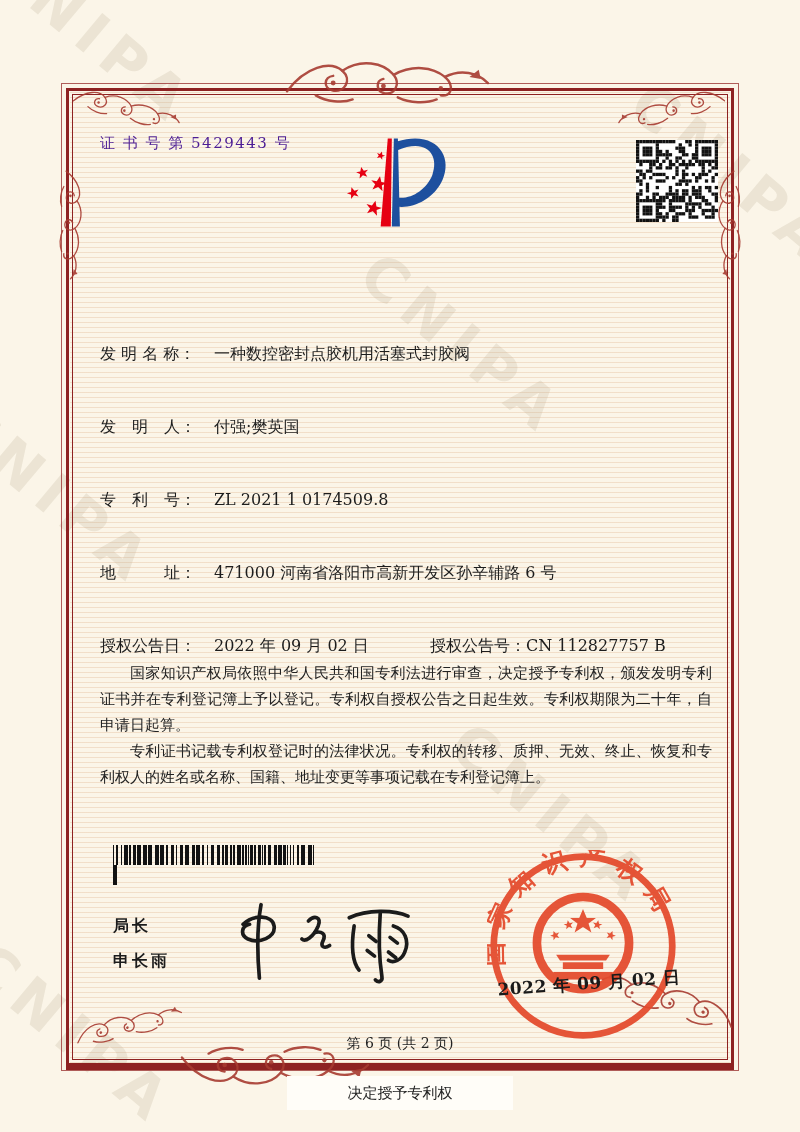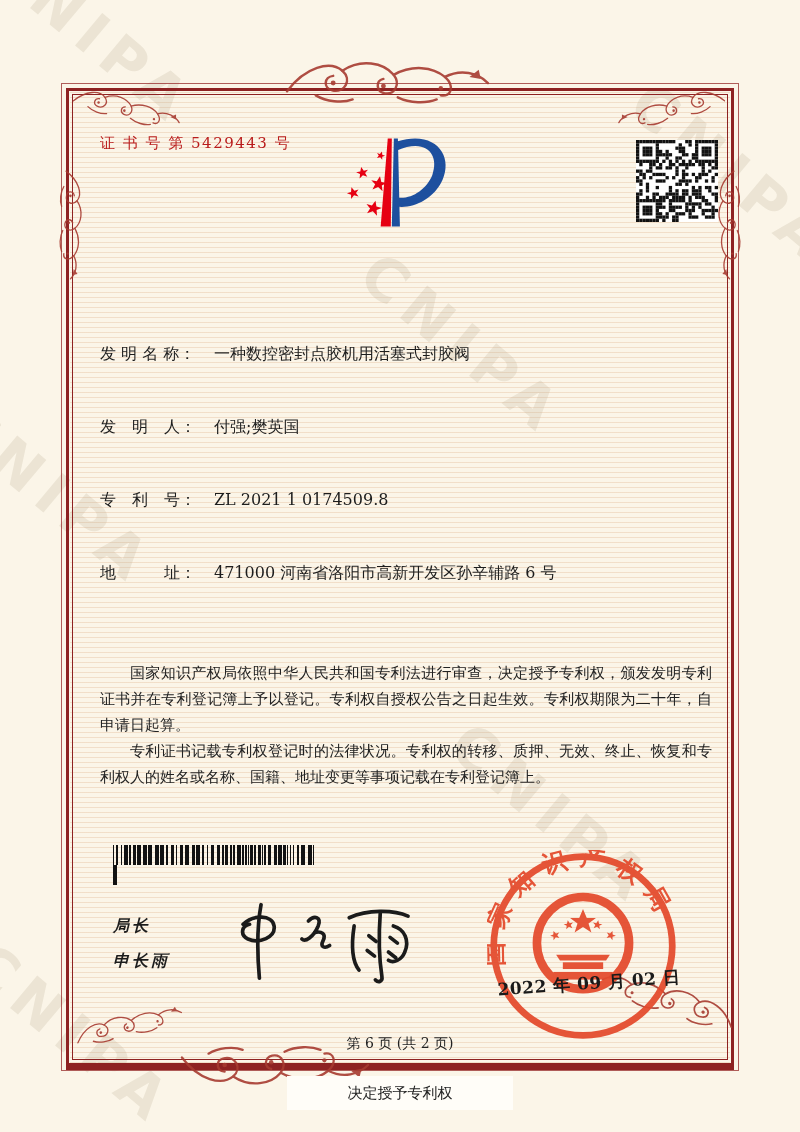--- a/index.html
+++ b/index.html
@@ -17,21 +17,21 @@
 
   
   .wm{position:absolute;font-family:"DejaVu Sans","Liberation Sans",sans-serif;
       font-size:58px;font-weight:bold;letter-spacing:10px;color:rgba(182,168,140,.22);
       transform:rotate(40deg);white-space:nowrap;pointer-events:none;}
 
   
   .orn{position:absolute;color:#a73b31;opacity:.9;}
 
   
-  .cert-no{position:absolute;left:100px;top:134px;font-size:15px;letter-spacing:1.5px;color:#b91c1c;}
+  .cert-no{position:absolute;left:100px;top:134px;font-size:15px;letter-spacing:1.5px;color:#4c1d95;}
   .logo{position:absolute;left:330px;top:124px;width:152px;height:116px;}
   .qr{position:absolute;left:636px;top:140px;width:82px;height:82px;background:#fff;}
   .title{position:absolute;left:0;top:236px;width:100%;text-align:center;
          font-size:34px;font-weight:bold;letter-spacing:14px;color:#151515;}
 
   
   .fields{position:absolute;left:100px;top:344px;width:610px;font-size:16px;color:#1d1d1d;}
   .frow{height:32px;margin-bottom:41px;white-space:nowrap;}
   .flabel{display:inline-block;width:114px;}
   .fpair2{margin-left:56px;}
@@ -41,21 +41,21 @@
          line-height:26px;text-align:justify;color:#222;}
   .paras p{margin:0;text-indent:2em;}
 
   
   .barcode{position:absolute;left:113px;top:845px;width:208px;height:20px;font-size:0;}
   .barcode span{display:inline-block;height:100%;background:#121212;vertical-align:top;}
 
   
   .official{position:absolute;left:113px;top:916px;font-family:"DejaVu Sans","Liberation Sans",sans-serif;
             font-size:16px;font-weight:600;letter-spacing:3px;color:#1c1c1c;}
-  .official div{margin-bottom:14px;font-style:italic;}
+  .official div{margin-bottom:14px;}
   .signature{position:absolute;left:228px;top:890px;width:200px;height:98px;color:#1b1b1b;}
 
   
   .seal{position:absolute;left:487px;top:850px;width:192px;height:192px;color:#e4492b;opacity:.93;}
   .seal-date{position:absolute;left:494px;top:972px;width:190px;text-align:center;
              font-size:17px;font-weight:bold;color:#1a1a1a;transform:rotate(-4deg);letter-spacing:.5px;}
 
   
   .page-num{position:absolute;left:0;top:1035px;width:100%;text-align:center;font-size:14px;color:#222;}
   .footer-note{position:absolute;left:287px;top:1076px;width:226px;height:34px;background:#fffdf8;
@@ -461,20 +461,24 @@
     </div>
     <div class="frow">
       <span class="flabel">发　明　人：</span><span>付强;樊英国</span>
     </div>
     <div class="frow">
       <span class="flabel">专　利　号：</span><span>ZL 2021 1 0174509.8</span>
     </div>
     <div class="frow">
       <span class="flabel">地　　　址：</span><span>471000 河南省洛阳市高新开发区孙辛辅路 6 号</span>
     </div>
+    <div class="frow">
+      <span class="flabel">授权公告日：</span><span>2022 年 09 月 02 日</span>
+      <span class="fpair2">授权公告号：</span><span>CN 112827757 B</span>
+    </div>
   </div>
 
   <div class="paras">
     <p>国家知识产权局依照中华人民共和国专利法进行审查，决定授予专利权，颁发发明专利证书并在专利登记簿上予以登记。专利权自授权公告之日起生效。专利权期限为二十年，自申请日起算。</p>
     <p>专利证书记载专利权登记时的法律状况。专利权的转移、质押、无效、终止、恢复和专利权人的姓名或名称、国籍、地址变更等事项记载在专利登记簿上。</p>
   </div>
 
   <div class="barcode" id="barcode"><span style="width:1px;margin-right:2px"></span><span style="width:2px;margin-right:3px"></span><span style="width:1px;margin-right:2px"></span><span style="width:4px;margin-right:1px"></span><span style="width:2px;margin-right:2px"></span><span style="width:3px;margin-right:1px"></span><span style="width:4px;margin-right:2px"></span><span style="width:4px;margin-right:1px"></span><span style="width:4px;margin-right:3px"></span><span style="width:4px;margin-right:1px"></span><span style="width:4px;margin-right:2px"></span><span style="width:2px;margin-right:3px"></span><span style="width:3px;margin-right:2px"></span><span style="width:1px;margin-right:3px"></span><span style="width:3px;margin-right:2px"></span><span style="width:4px;margin-right:3px"></span><span style="width:3px;margin-right:1px"></span><span style="width:4px;margin-right:2px"></span><span style="width:2px;margin-right:3px"></span><span style="width:1px;margin-right:3px"></span><span style="width:3px;margin-right:3px"></span><span style="width:3px;margin-right:2px"></span><span style="width:2px;margin-right:1px"></span><span style="width:3px;margin-right:2px"></span><span style="width:2px;margin-right:1px"></span><span style="width:2px;margin-right:2px"></span><span style="width:4px;margin-right:1px"></span><span style="width:2px;margin-right:1px"></span><span style="width:2px;margin-right:1px"></span><span style="width:1px;margin-right:1px"></span><span style="width:3px;margin-right:1px"></span><span style="width:2px;margin-right:2px"></span><span style="width:3px;margin-right:1px"></span><span style="width:1px;margin-right:1px"></span><span style="width:2px;margin-right:2px"></span><span style="width:3px;margin-right:3px"></span><span style="width:3px;margin-right:1px"></span><span style="width:4px;margin-right:1px"></span><span style="width:3px;margin-right:1px"></span><span style="width:1px;margin-right:2px"></span><span style="width:1px;margin-right:2px"></span><span style="width:1px;margin-right:3px"></span><span style="width:2px;margin-right:2px"></span><span style="width:4px;margin-right:3px"></span><span style="width:4px;margin-right:1px"></span><span style="width:1px;margin-right:1px"></span><span style="width:4px;margin-right:3px"></span></div>
 
   <div class="official">

